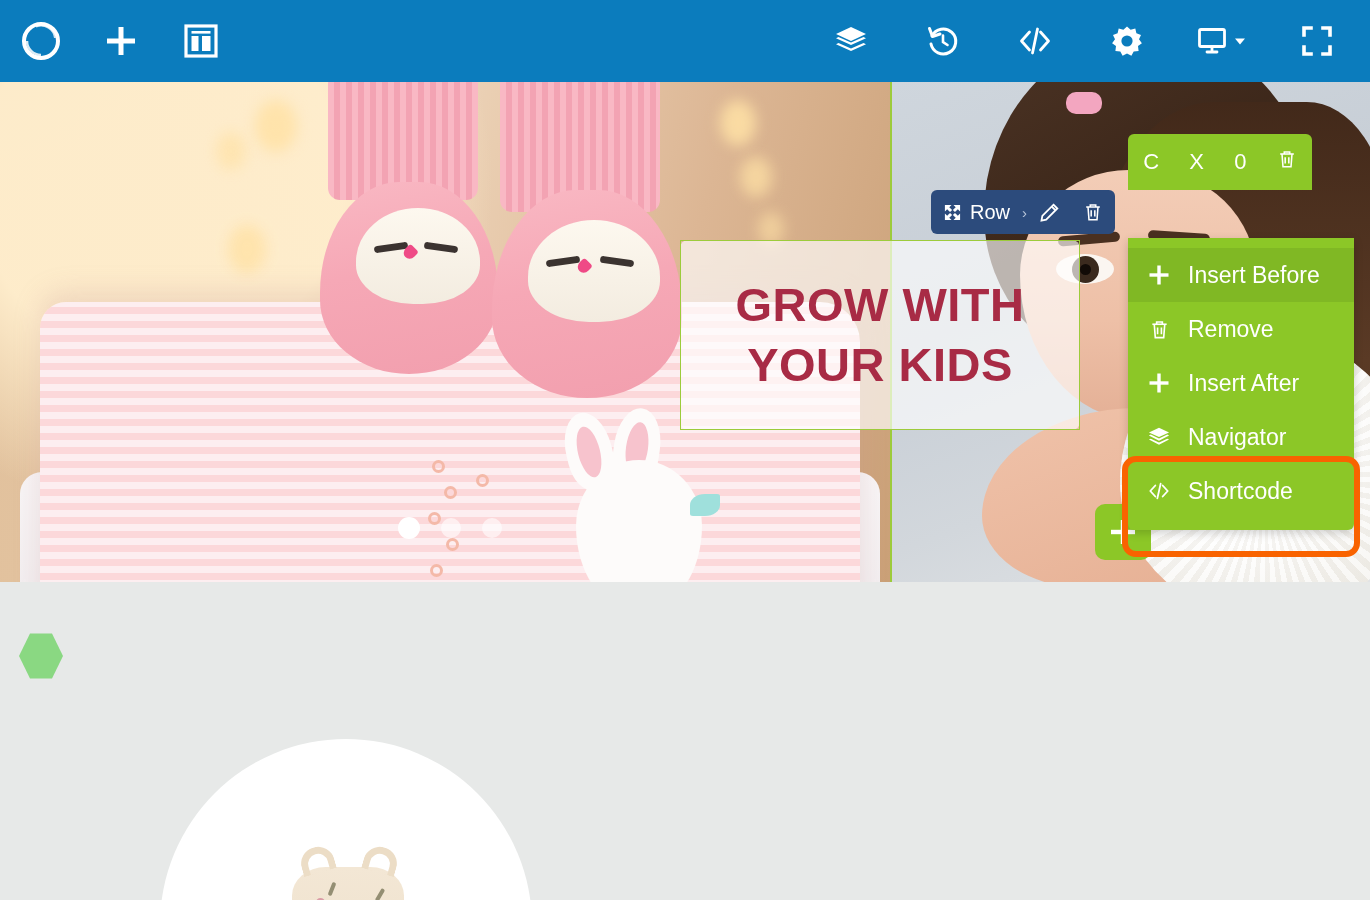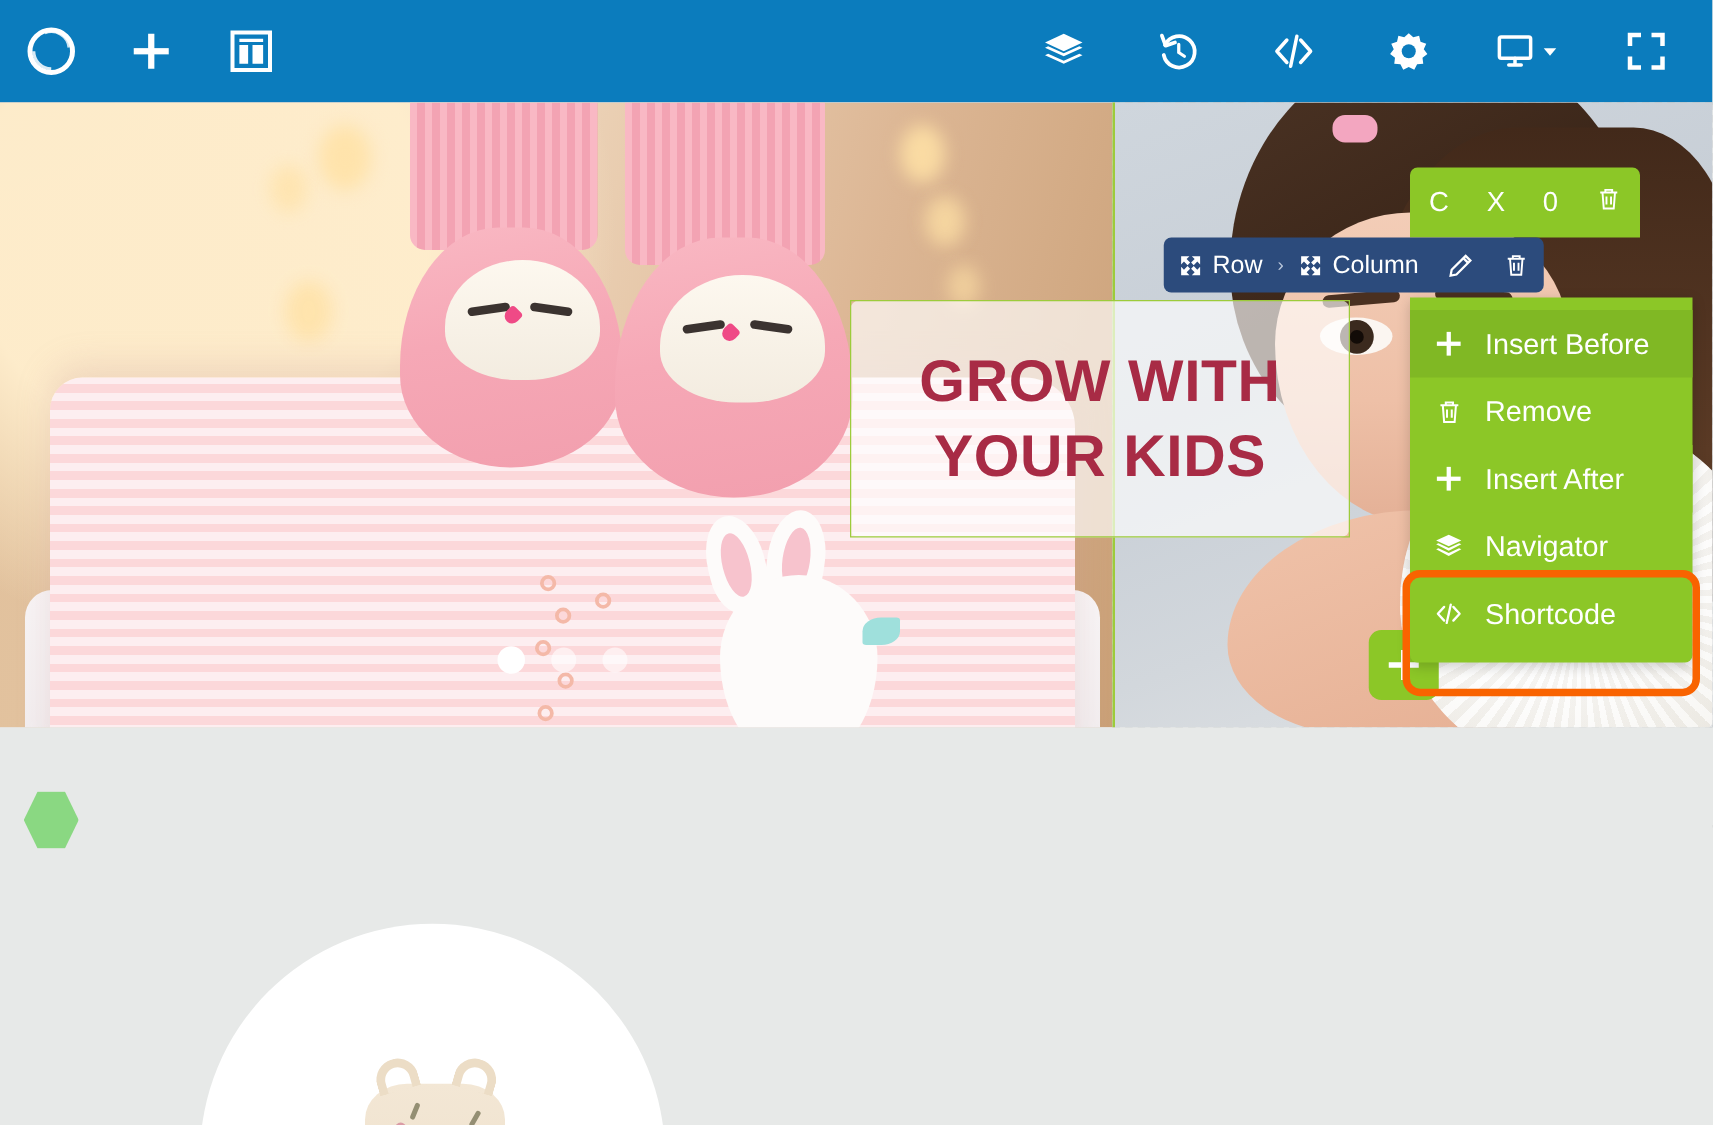--- a/index.html
+++ b/index.html
@@ -423,29 +423,20 @@
     <div class="bc-item">
       <svg width="19" height="19" viewBox="0 0 20 20">
         <path d="M2 2h7L6.6 4.4l3 3-2.2 2.2-3-3L2 9z" fill="#fff"></path>
         <path d="M18 18h-7l2.4-2.4-3-3 2.2-2.2 3 3L18 11z" fill="#fff"></path>
         <path d="M18 2v7l-2.4-2.4-3 3-2.2-2.2 3-3L11 2z" fill="#fff"></path>
         <path d="M2 18v-7l2.4 2.4 3-3 2.2 2.2-3 3L9 18z" fill="#fff"></path>
       </svg>
       <span>Row</span>
     </div>
     <div class="bc-sep">›</div>
-    <div class="bc-item">
-      <svg width="19" height="19" viewBox="0 0 20 20">
-        <path d="M2 2h7L6.6 4.4l3 3-2.2 2.2-3-3L2 9z" fill="#fff"></path>
-        <path d="M18 18h-7l2.4-2.4-3-3 2.2-2.2 3 3L18 11z" fill="#fff"></path>
-        <path d="M18 2v7l-2.4-2.4-3 3-2.2-2.2 3-3L11 2z" fill="#fff"></path>
-        <path d="M2 18v-7l2.4 2.4 3-3 2.2 2.2-3 3L9 18z" fill="#fff"></path>
-      </svg>
-      <span>Column</span>
-    </div>
     <div class="bc-act">
       <svg width="21" height="21" viewBox="0 0 22 22" fill="none" stroke="#fff" stroke-width="1.9">
         <path d="M15.2 2.8 19.2 6.8 7.5 18.5 2.6 19.4 3.5 14.5z"></path>
         <path d="M13.3 4.7 17.3 8.7"></path>
       </svg>
     </div>
     <div class="bc-act">
       <svg width="20" height="20" viewBox="0 0 22 22" fill="none" stroke="#fff" stroke-width="1.7">
         <path d="M3.5 5.5h15"></path>
         <path d="M8 5.5V3.2h6v2.3"></path>

